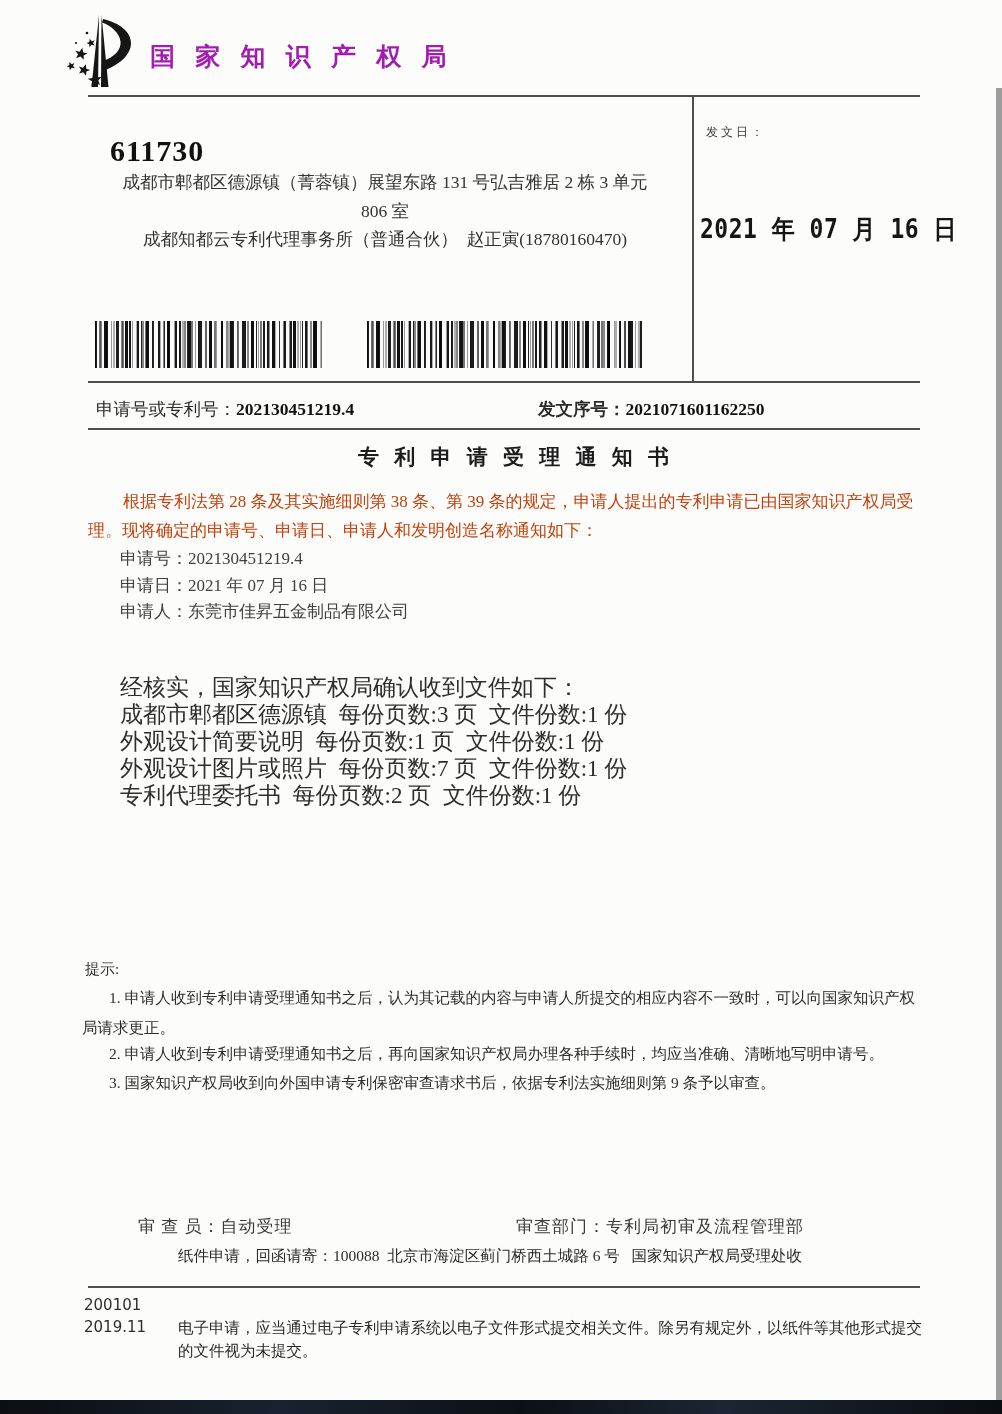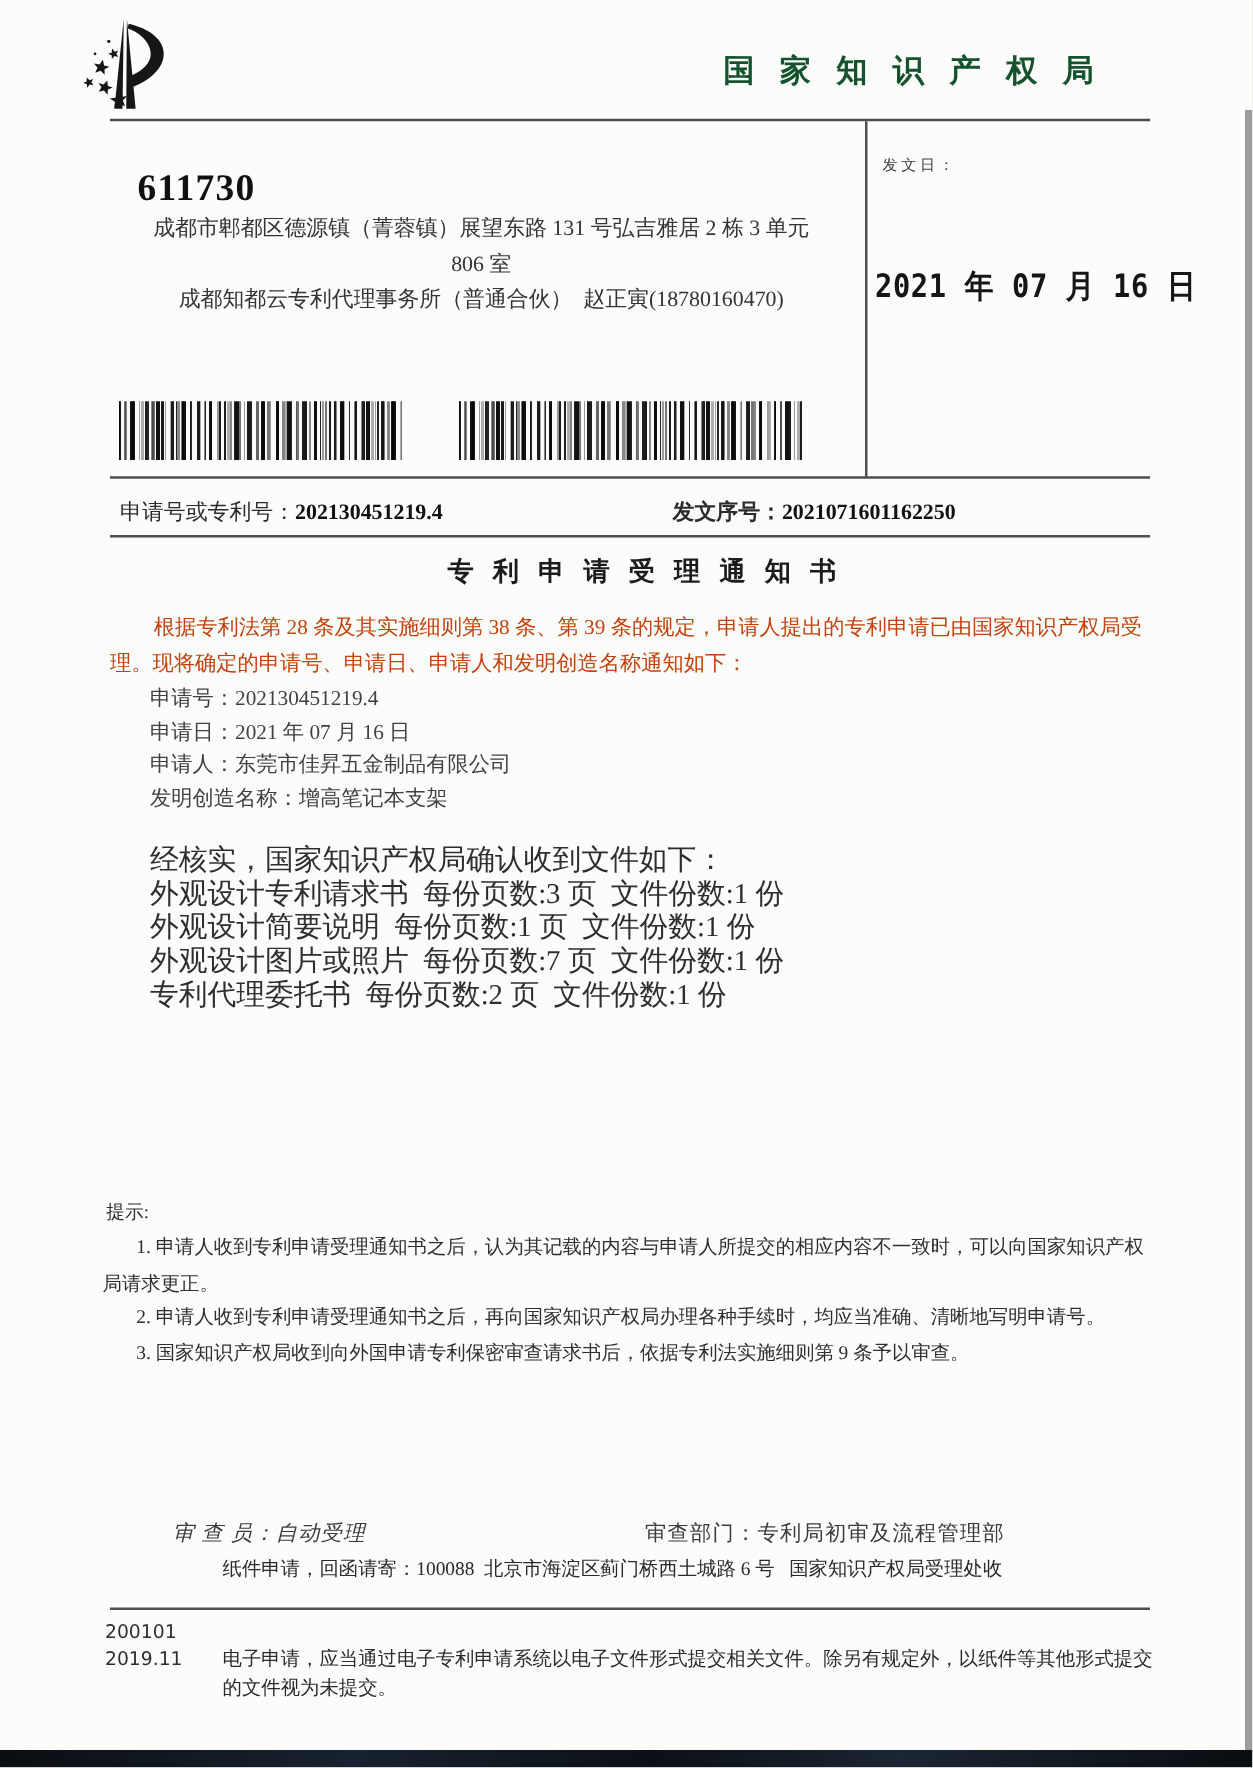--- a/index.html
+++ b/index.html
@@ -11,23 +11,23 @@
     font-family:"Liberation Serif","DejaVu Serif",serif;
     color:#262626;
     overflow:hidden;
   }
   .abs{position:absolute;}
   .rule{background:#4e4e4e;height:2px;}
   .prewrap{white-space:pre-wrap;}
 
   .agency-title{
     left:150px;right:120px;top:40px;
-    text-align:right;
+    text-align:left;
     font-size:25px;font-weight:bold;
-    letter-spacing:7px;color:#14532d;
+    letter-spacing:7px;color:#a21caf;
   }
   .postal{left:110px;top:134px;font-size:30px;font-weight:bold;color:#111;letter-spacing:1px;}
   .addr{left:88px;width:594px;text-align:center;font-size:17.5px;color:#333;}
   .date-label{left:706px;top:124px;font-size:12px;letter-spacing:3px;color:#3a3a3a;}
   .date-value{
     left:700px;top:212px;
     font-family:"DejaVu Sans Mono","DejaVu Sans",monospace;
     font-weight:700;font-size:23px;color:#161616;
     transform:scaleY(1.12);transform-origin:left top;
     letter-spacing:0.5px;
@@ -107,37 +107,36 @@
   </div>
   <div class="abs rule" style="left:88px;top:428px;width:832px;"></div>
 
   <div class="abs notice-title">专 利 申 请 受 理 通 知 书</div>
   <div class="abs body-par" style="top:487px;">根据专利法第 28 条及其实施细则第 38 条、第 39 条的规定，申请人提出的专利申请已由国家知识产权局受理。现将确定的申请号、申请日、申请人和发明创造名称通知如下：</div>
 
   <div class="abs fields">
     <div><span>申请号：</span><span>202130451219.4</span></div>
     <div><span>申请日：</span><span>2021 年 07 月 16 日</span></div>
     <div><span>申请人：</span><span>东莞市佳昇五金制品有限公司</span></div>
-    <div><span>发明创造名称：</span><span>增高笔记本支架</span></div>
   </div>
 
   <div class="abs files">
     <div>经核实，国家知识产权局确认收到文件如下：</div>
-    <div class="prewrap">外观设计专利请求书  每份页数:3 页  文件份数:1 份</div>
+    <div class="prewrap">成都市郫都区德源镇  每份页数:3 页  文件份数:1 份</div>
     <div class="prewrap">外观设计简要说明  每份页数:1 页  文件份数:1 份</div>
     <div class="prewrap">外观设计图片或照片  每份页数:7 页  文件份数:1 份</div>
     <div class="prewrap">专利代理委托书  每份页数:2 页  文件份数:1 份</div>
   </div>
 
   <div class="abs tips-label">提示:</div>
   <div class="abs tip" style="top:983px;">1. 申请人收到专利申请受理通知书之后，认为其记载的内容与申请人所提交的相应内容不一致时，可以向国家知识产权局请求更正。</div>
   <div class="abs tip" style="top:1039px;">2. 申请人收到专利申请受理通知书之后，再向国家知识产权局办理各种手续时，均应当准确、清晰地写明申请号。</div>
   <div class="abs tip" style="top:1068px;">3. 国家知识产权局收到向外国申请专利保密审查请求书后，依据专利法实施细则第 9 条予以审查。</div>
 
-  <div class="abs sign" style="left:138px;font-style:italic;">
+  <div class="abs sign" style="left:138px;">
     <span>审 查 员：</span><span>自动受理</span>
   </div>
   <div class="abs sign" style="left:516px;">
     <span>审查部门：</span><span>专利局初审及流程管理部</span>
   </div>
 
   <div class="abs rule" style="left:88px;top:1286px;width:832px;"></div>
   <div class="abs footer-code" style="top:1296px;">200101</div>
   <div class="abs footer-code" style="top:1318px;">2019.11</div>
   <div class="abs footer-text prewrap" style="top:1245px;">纸件申请，回函请寄：100088  北京市海淀区蓟门桥西土城路 6 号   国家知识产权局受理处收</div>

